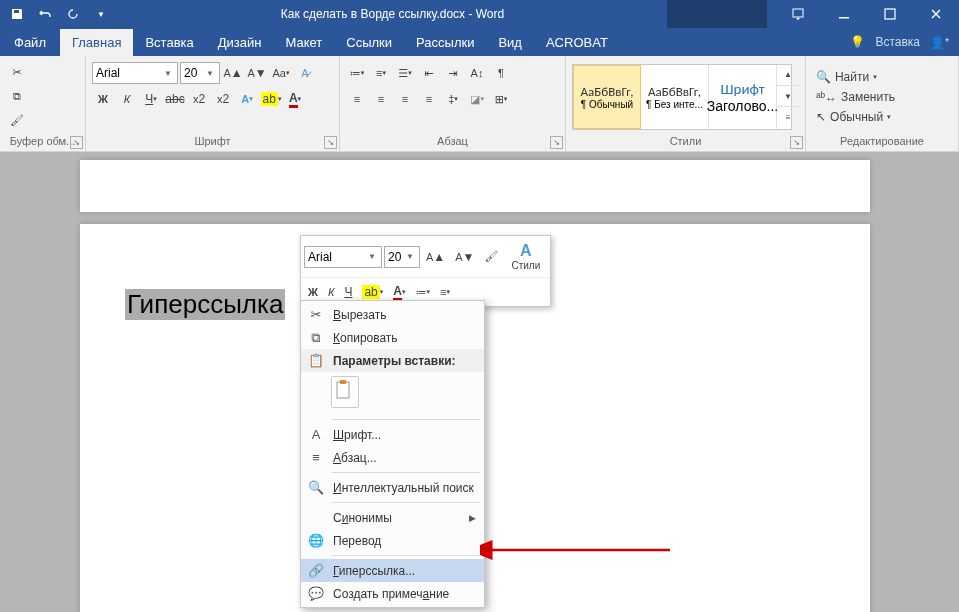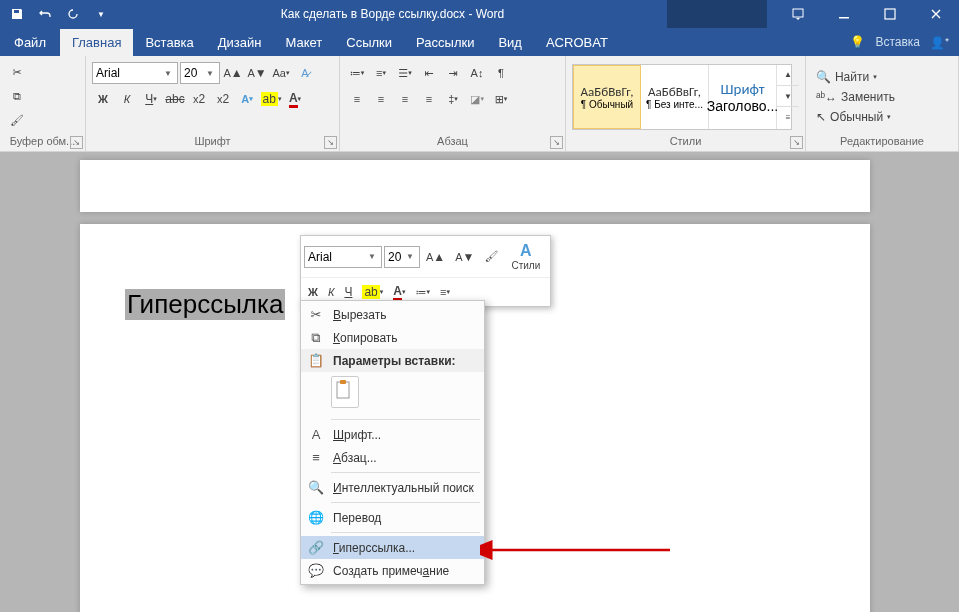--- a/index.html
+++ b/index.html
@@ -325,20 +325,25 @@
       <span class="cic">≡</span>
       <span><u class="acc">А</u>бзац...</span>
     </div>
   <div class="ctx-sep"></div>
   <div class="ctx-item">
       <span class="cic">🔍</span>
       <span><u class="acc">И</u>нтеллектуальный поиск</span>
     </div>
   <div class="ctx-sep"></div>
   <div class="ctx-item">
+      <span class="cic"></span>
+      <span>С<u class="acc">и</u>нонимы</span>
+      <span class="arrow">▶</span>
+    </div>
+  <div class="ctx-item">
       <span class="cic">🌐</span>
       <span>Перево<u class="acc">д</u></span>
     </div>
   <div class="ctx-sep"></div>
   <div class="ctx-item highlighted">
       <span class="cic">🔗</span>
       <span><u class="acc">Г</u>иперссылка...</span>
     </div>
   <div class="ctx-item">
       <span class="cic">💬</span>

